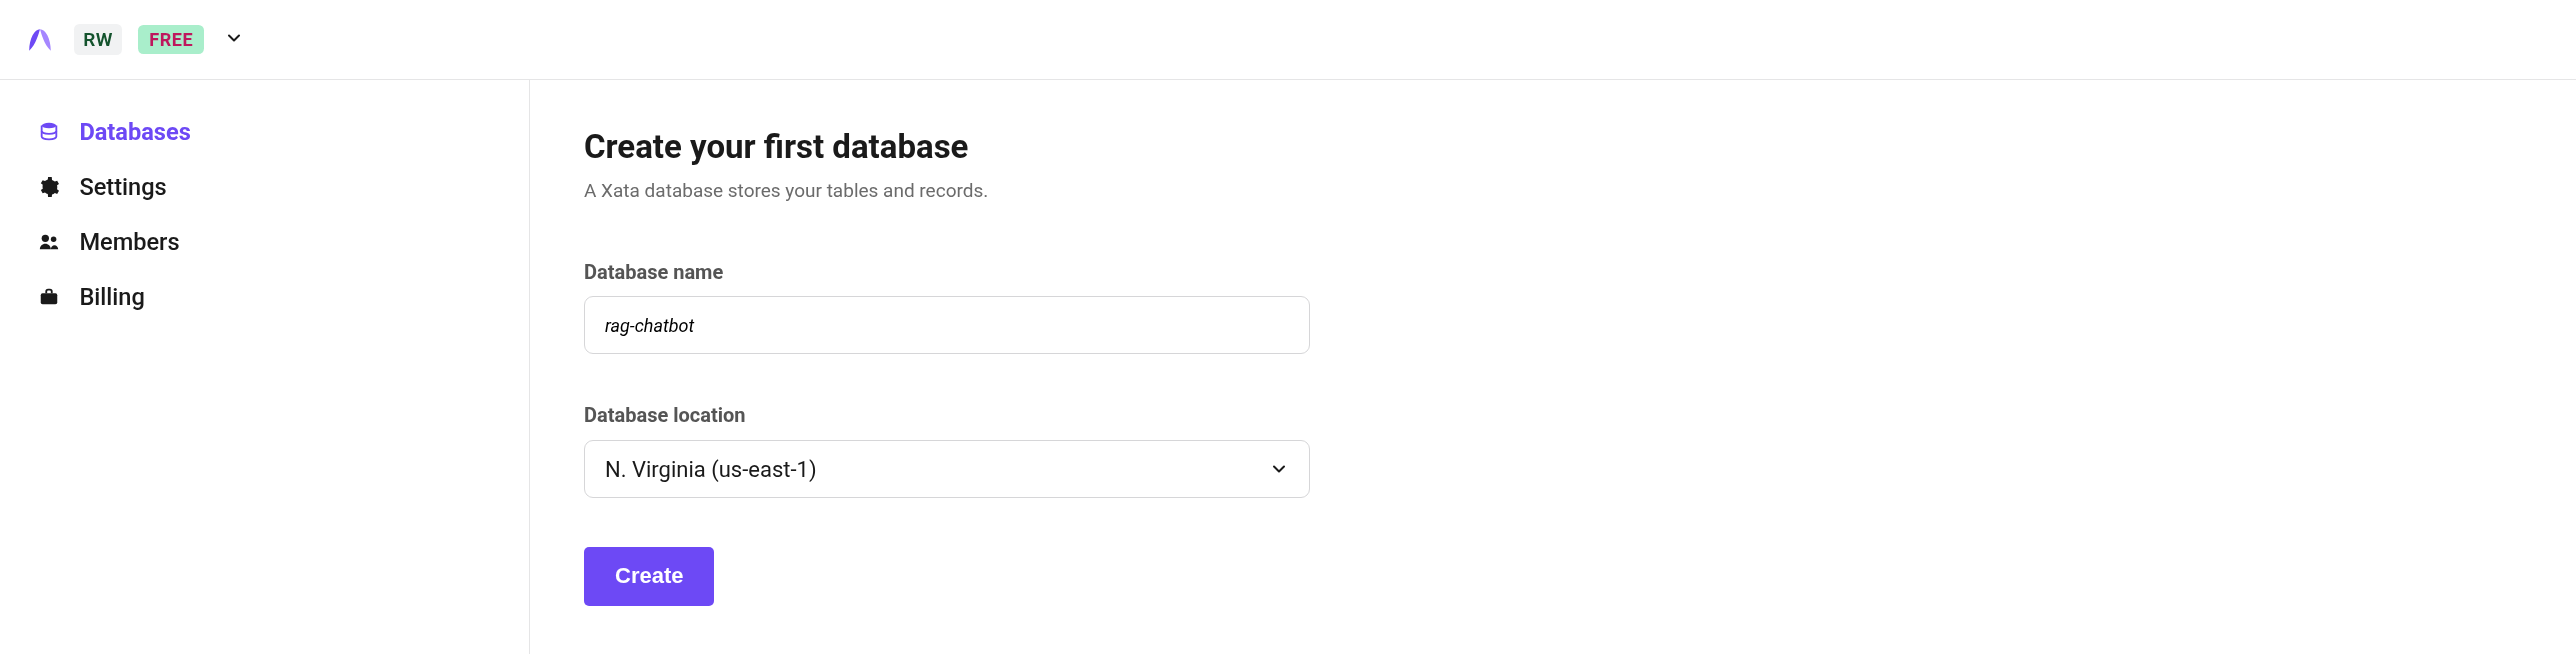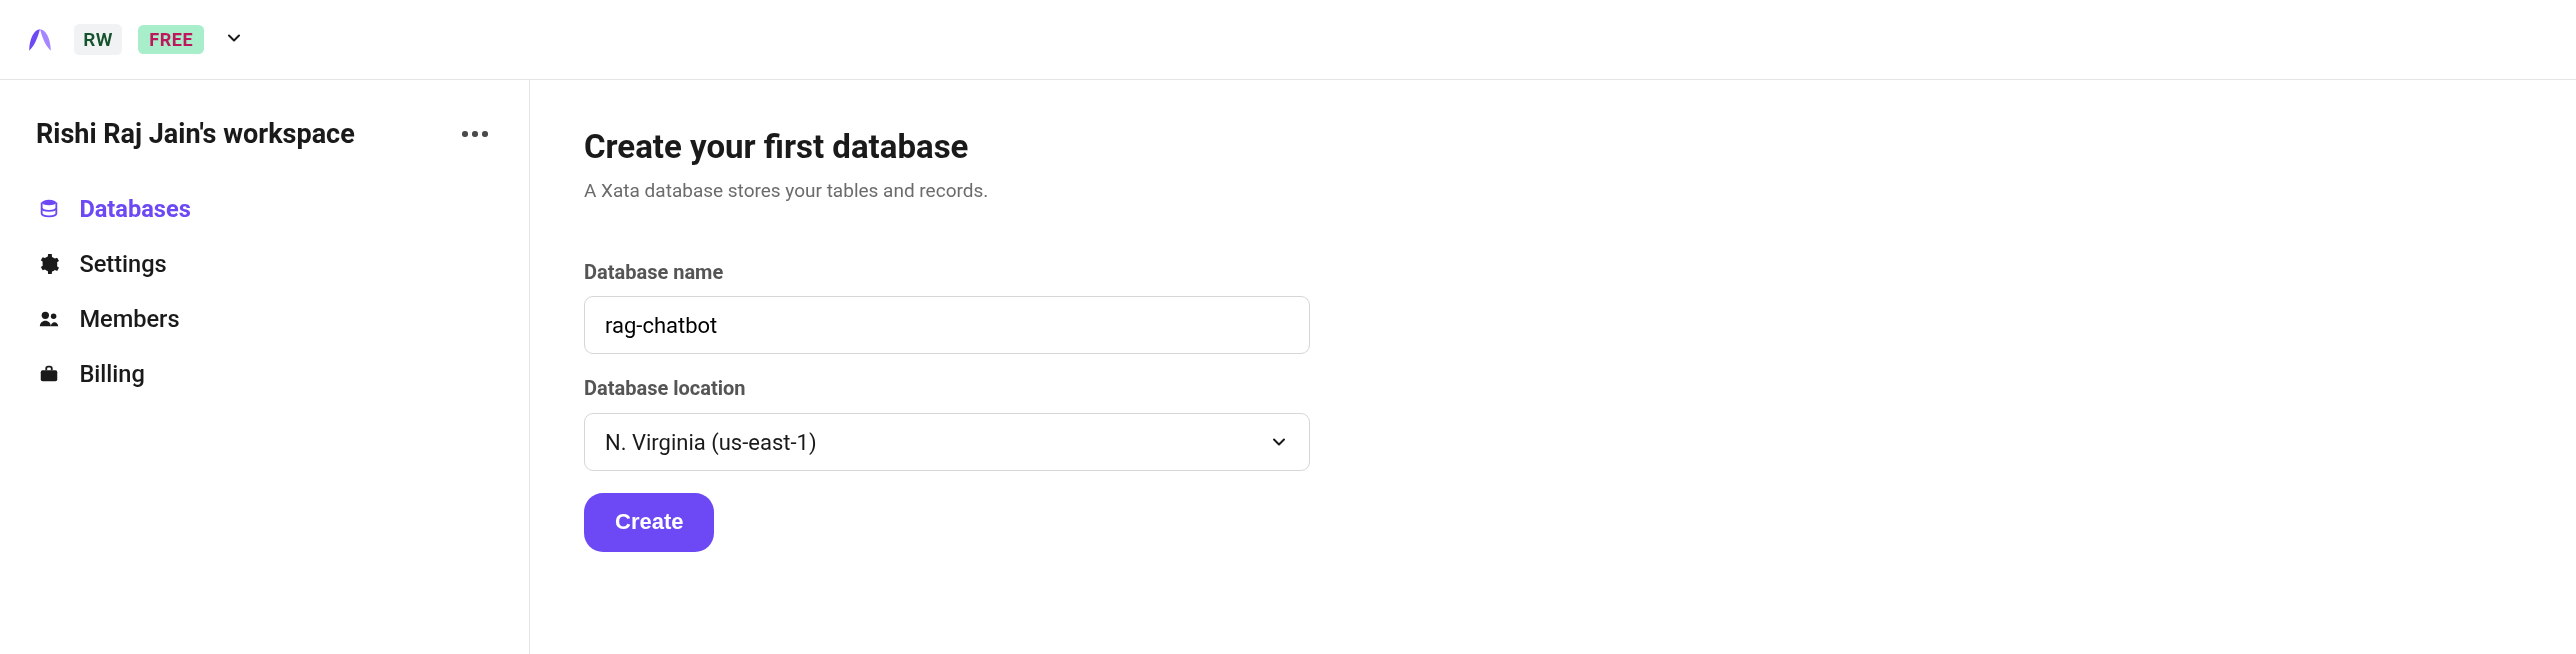--- a/index.html
+++ b/index.html
@@ -105,41 +105,41 @@
     .nav-icon { width:25.4px; height:25.4px; display:flex; align-items:center; justify-content:center; }
 
     
     .main {
       padding: 47px 54px;
       max-width: 1270px;
     }
     .page-title { font-size: 33px; font-weight: 700; margin-bottom: 12.7px; }
     .page-subtitle { font-size: 19px; color:#6b6b6b; margin-bottom: 58px; }
 
-    .form-group { margin-bottom: 22px; }
+    .form-group { margin-bottom: 49px; }
     .form-label { font-size: 20px; font-weight: 700; color:#555; margin-bottom: 12.7px; display:block; }
     .text-input, .select {
       width: 726px;
       height: 58px;
       border: 0.9px solid #d6d6d8;
       border-radius: 9px;
       padding: 0 20px;
       font-size: 22px;
       color:#1a1a1a;
       display:flex; align-items:center;
       background:#fff;
     }
-    .text-input input { border:none; outline:none; width:100%; font-size:22px; font-family:inherit; background:transparent; }
+    .text-input input { border:none; outline:none; width:100%; font-size:18px; font-family:inherit; background:transparent;font-style:italic; }
     .select { justify-content:space-between; cursor:pointer; }
 
     .btn-primary {
       background:#6d49f5;
       color:#fff;
       border:none;
-      border-radius:19px;
+      border-radius:5px;
       padding: 16.3px 31px;
       font-size: 22px;
       font-weight:600;
       cursor:pointer;
     }
 
     
     .spacer { flex: 1; }
   </style>
 </head>
@@ -160,28 +160,20 @@
           <path d="M6 9l6 6 6-6" stroke="#1a1a1a" stroke-width="2.4" fill="none" stroke-linecap="round" stroke-linejoin="round"></path>
         </svg>
     </span>
   </div>
 
 </div>
 
 <div class="layout">
 
   <div class="sidebar">
-    <div class="ws-row">
-      <div class="ws-name">Rishi Raj Jain's workspace</div>
-      <div class="ws-more">
-        <span></span>
-        <span></span>
-        <span></span>
-      </div>
-    </div>
 
     <div class="nav-list">
 
       <div class="nav-item active">
         <span class="nav-icon">
           <svg width="22" height="22" viewBox="0 0 24 24">
               <ellipse cx="12" cy="5" rx="8" ry="3" fill="#6d49f5"></ellipse>
               <path d="M4 5v6c0 1.66 3.58 3 8 3s8-1.34 8-3V5" fill="none" stroke="#6d49f5" stroke-width="2"></path>
               <path d="M4 11v6c0 1.66 3.58 3 8 3s8-1.34 8-3v-6" fill="none" stroke="#6d49f5" stroke-width="2"></path>
             </svg>

